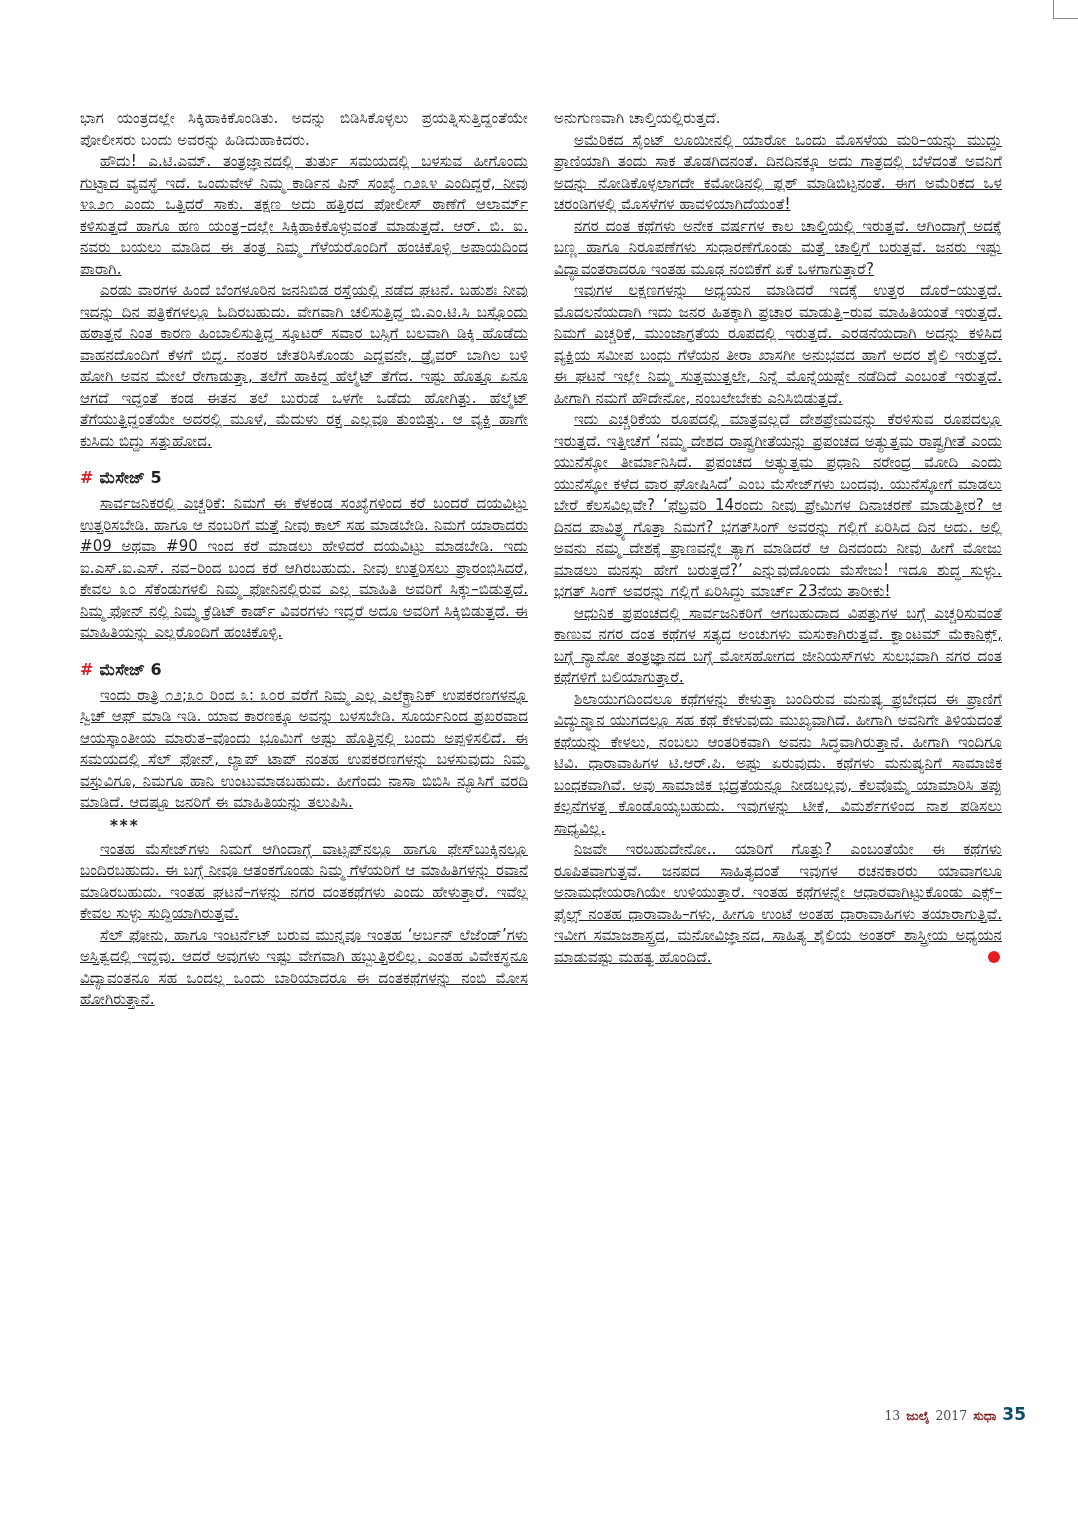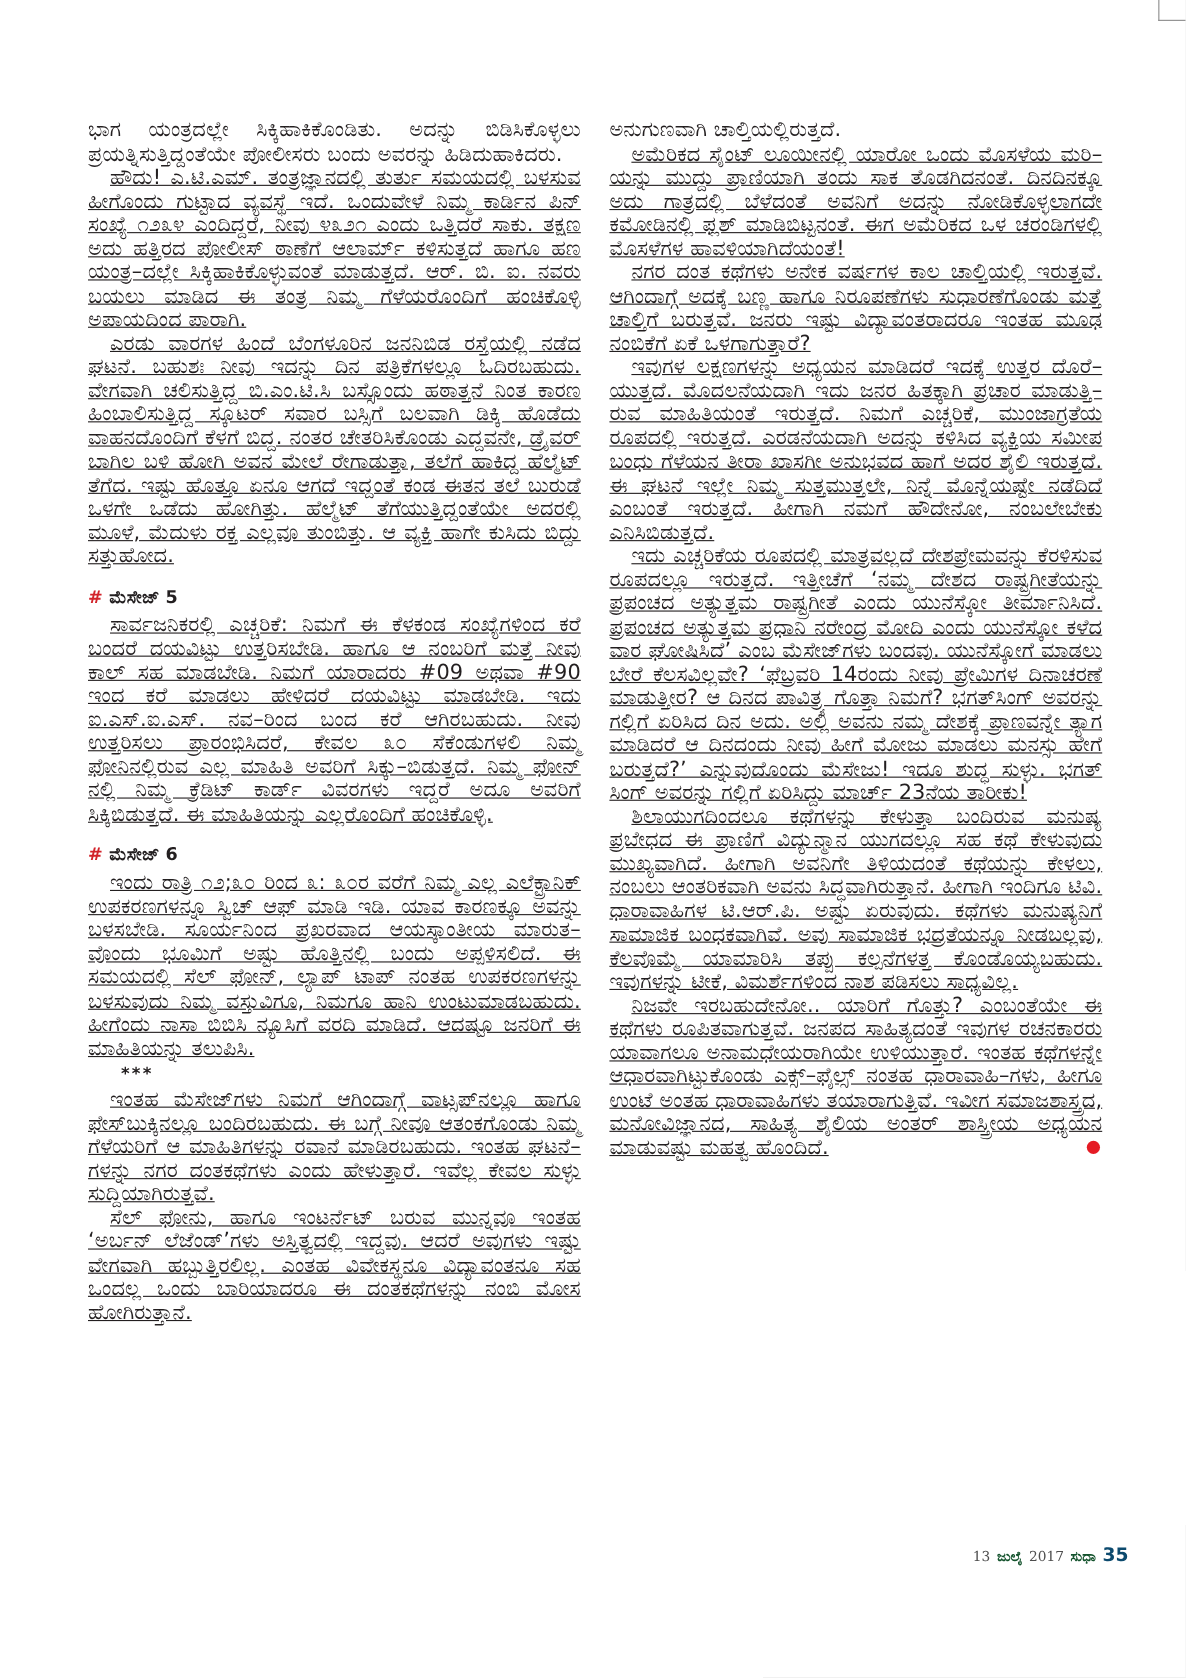--- a/index.html
+++ b/index.html
@@ -18,21 +18,21 @@
     border-bottom:1px solid #8a8a8a;
   }
   .columns{
     position:absolute;top:108px;left:80px;
     width:922px;
     display:flex;gap:26px;
   }
   .col{width:448px;}
   .col p{
     margin:0;
-    font-size:19px;
+    font-size:15px;
     line-height:21.5px;
     text-align:justify;
     text-justify:inter-word;
     letter-spacing:0.1px;
   }
   .col p.indent{text-indent:20px;text-decoration:underline;}
   .col h3{
     margin:16px 0 5px 0;
     font-size:16px;
     line-height:20px;
@@ -50,21 +50,21 @@
     position:absolute;right:2px;bottom:5px;
     width:12px;height:12px;border-radius:50%;
     background:#e51b24;
   }
   .footer{
     position:absolute;top:1404px;right:52px;
     font-size:12.5px;color:#4d4d4d;
     display:flex;align-items:baseline;gap:6px;
     font-family:"DejaVu Serif","Liberation Serif",serif;
   }
-  .footer .kn{color:#14532d;font-weight:bold;font-family:"DejaVu Sans","Liberation Sans",sans-serif;}
+  .footer .kn{color:#7f1d1d;font-weight:bold;font-family:"DejaVu Sans","Liberation Sans",sans-serif;}
   .footer .pageno{
     font-size:17px;font-weight:bold;color:#0c4a6e;
     font-family:"DejaVu Sans","Liberation Sans",sans-serif;
   }
 </style>
 </head>
 <body>
 
 <div class="page">
 
@@ -84,20 +84,21 @@
       <p class="indent">ಇಂತಹ ಮೆಸೇಜ್‌ಗಳು ನಿಮಗೆ ಆಗಿಂದಾಗ್ಗೆ ವಾಟ್ಸಪ್‌ನಲ್ಲೂ ಹಾಗೂ ಫೇಸ್‌ಬುಕ್ಕಿನಲ್ಲೂ ಬಂದಿರಬಹುದು. ಈ ಬಗ್ಗೆ ನೀವೂ ಆತಂಕಗೊಂಡು ನಿಮ್ಮ ಗೆಳೆಯರಿಗೆ ಆ ಮಾಹಿತಿಗಳನ್ನು ರವಾನೆ ಮಾಡಿರಬಹುದು. ಇಂತಹ ಘಟನೆ–ಗಳನ್ನು ನಗರ ದಂತಕಥೆಗಳು ಎಂದು ಹೇಳುತ್ತಾರೆ. ಇವೆಲ್ಲ ಕೇವಲ ಸುಳ್ಳು ಸುದ್ದಿಯಾಗಿರುತ್ತವೆ.</p>
       <p class="indent">ಸೆಲ್ ಫೋನು, ಹಾಗೂ ಇಂಟರ್ನೆಟ್ ಬರುವ ಮುನ್ನವೂ ಇಂತಹ ‘ಅರ್ಬನ್ ಲೆಜೆಂಡ್’ಗಳು ಅಸ್ತಿತ್ವದಲ್ಲಿ ಇದ್ದವು. ಆದರೆ ಅವುಗಳು ಇಷ್ಟು ವೇಗವಾಗಿ ಹಬ್ಬುತ್ತಿರಲಿಲ್ಲ. ಎಂತಹ ವಿವೇಕಸ್ಥನೂ ವಿದ್ಯಾವಂತನೂ ಸಹ ಒಂದಲ್ಲ ಒಂದು ಬಾರಿಯಾದರೂ ಈ ದಂತಕಥೆಗಳನ್ನು ನಂಬಿ ಮೋಸ ಹೋಗಿರುತ್ತಾನೆ.</p>
     </div>
 
     <div class="col">
       <p>ಅನುಗುಣವಾಗಿ ಚಾಲ್ತಿಯಲ್ಲಿರುತ್ತದೆ.</p>
       <p class="indent">ಅಮೆರಿಕದ ಸೈಂಟ್ ಲೂಯೀನಲ್ಲಿ ಯಾರೋ ಒಂದು ಮೊಸಳೆಯ ಮರಿ–ಯನ್ನು ಮುದ್ದು ಪ್ರಾಣಿಯಾಗಿ ತಂದು ಸಾಕ ತೊಡಗಿದನಂತೆ. ದಿನದಿನಕ್ಕೂ ಅದು ಗಾತ್ರದಲ್ಲಿ ಬೆಳೆದಂತೆ ಅವನಿಗೆ ಅದನ್ನು ನೋಡಿಕೊಳ್ಳಲಾಗದೇ ಕಮೋಡಿನಲ್ಲಿ ಫ್ಲಶ್ ಮಾಡಿಬಿಟ್ಟನಂತೆ. ಈಗ ಅಮೆರಿಕದ ಒಳ ಚರಂಡಿಗಳಲ್ಲಿ ಮೊಸಳೆಗಳ ಹಾವಳಿಯಾಗಿದೆಯಂತೆ!</p>
       <p class="indent">ನಗರ ದಂತ ಕಥೆಗಳು ಅನೇಕ ವರ್ಷಗಳ ಕಾಲ ಚಾಲ್ತಿಯಲ್ಲಿ ಇರುತ್ತವೆ. ಆಗಿಂದಾಗ್ಗೆ ಅದಕ್ಕೆ ಬಣ್ಣ ಹಾಗೂ ನಿರೂಪಣೆಗಳು ಸುಧಾರಣೆಗೊಂಡು ಮತ್ತೆ ಚಾಲ್ತಿಗೆ ಬರುತ್ತವೆ. ಜನರು ಇಷ್ಟು ವಿದ್ಯಾವಂತರಾದರೂ ಇಂತಹ ಮೂಢ ನಂಬಿಕೆಗೆ ಏಕೆ ಒಳಗಾಗುತ್ತಾರೆ?</p>
       <p class="indent">ಇವುಗಳ ಲಕ್ಷಣಗಳನ್ನು ಅಧ್ಯಯನ ಮಾಡಿದರೆ ಇದಕ್ಕೆ ಉತ್ತರ ದೊರೆ–ಯುತ್ತದೆ. ಮೊದಲನೆಯದಾಗಿ ಇದು ಜನರ ಹಿತಕ್ಕಾಗಿ ಪ್ರಚಾರ ಮಾಡುತ್ತಿ–ರುವ ಮಾಹಿತಿಯಂತೆ ಇರುತ್ತದೆ. ನಿಮಗೆ ಎಚ್ಚರಿಕೆ, ಮುಂಜಾಗ್ರತೆಯ ರೂಪದಲ್ಲಿ ಇರುತ್ತದೆ. ಎರಡನೆಯದಾಗಿ ಅದನ್ನು ಕಳಿಸಿದ ವ್ಯಕ್ತಿಯ ಸಮೀಪ ಬಂಧು ಗೆಳೆಯನ ತೀರಾ ಖಾಸಗೀ ಅನುಭವದ ಹಾಗೆ ಅದರ ಶೈಲಿ ಇರುತ್ತದೆ. ಈ ಘಟನೆ ಇಲ್ಲೇ ನಿಮ್ಮ ಸುತ್ತಮುತ್ತಲೇ, ನಿನ್ನೆ ಮೊನ್ನೆಯಷ್ಟೇ ನಡೆದಿದೆ ಎಂಬಂತೆ ಇರುತ್ತದೆ. ಹೀಗಾಗಿ ನಮಗೆ ಹೌದೇನೋ, ನಂಬಲೇಬೇಕು ಎನಿಸಿಬಿಡುತ್ತದೆ.</p>
       <p class="indent">ಇದು ಎಚ್ಚರಿಕೆಯ ರೂಪದಲ್ಲಿ ಮಾತ್ರವಲ್ಲದೆ ದೇಶಪ್ರೇಮವನ್ನು ಕೆರಳಿಸುವ ರೂಪದಲ್ಲೂ ಇರುತ್ತದೆ. ಇತ್ತೀಚೆಗೆ ‘ನಮ್ಮ ದೇಶದ ರಾಷ್ಟ್ರಗೀತೆಯನ್ನು ಪ್ರಪಂಚದ ಅತ್ಯುತ್ತಮ ರಾಷ್ಟ್ರಗೀತೆ ಎಂದು ಯುನೆಸ್ಕೋ ತೀರ್ಮಾನಿಸಿದೆ. ಪ್ರಪಂಚದ ಅತ್ಯುತ್ತಮ ಪ್ರಧಾನಿ ನರೇಂದ್ರ ಮೋದಿ ಎಂದು ಯುನೆಸ್ಕೋ ಕಳೆದ ವಾರ ಘೋಷಿಸಿದೆ’ ಎಂಬ ಮೆಸೇಜ್‌ಗಳು ಬಂದವು. ಯುನೆಸ್ಕೋಗೆ ಮಾಡಲು ಬೇರೆ ಕೆಲಸವಿಲ್ಲವೇ? ‘ಫೆಬ್ರವರಿ 14ರಂದು ನೀವು ಪ್ರೇಮಿಗಳ ದಿನಾಚರಣೆ ಮಾಡುತ್ತೀರ? ಆ ದಿನದ ಪಾವಿತ್ರ್ಯ ಗೊತ್ತಾ ನಿಮಗೆ? ಭಗತ್‌ಸಿಂಗ್ ಅವರನ್ನು ಗಲ್ಲಿಗೆ ಏರಿಸಿದ ದಿನ ಅದು. ಅಲ್ಲಿ ಅವನು ನಮ್ಮ ದೇಶಕ್ಕೆ ಪ್ರಾಣವನ್ನೇ ತ್ಯಾಗ ಮಾಡಿದರೆ ಆ ದಿನದಂದು ನೀವು ಹೀಗೆ ಮೋಜು ಮಾಡಲು ಮನಸ್ಸು ಹೇಗೆ ಬರುತ್ತದೆ?’ ಎನ್ನುವುದೊಂದು ಮೆಸೇಜು! ಇದೂ ಶುದ್ಧ ಸುಳ್ಳು. ಭಗತ್ ಸಿಂಗ್ ಅವರನ್ನು ಗಲ್ಲಿಗೆ ಏರಿಸಿದ್ದು ಮಾರ್ಚ್ 23ನೆಯ ತಾರೀಕು!</p>
+      <p class="indent">ಆಧುನಿಕ ಪ್ರಪಂಚದಲ್ಲಿ ಸಾರ್ವಜನಿಕರಿಗೆ ಆಗಬಹುದಾದ ವಿಪತ್ತುಗಳ ಬಗ್ಗೆ ಎಚ್ಚರಿಸುವಂತೆ ಕಾಣುವ ನಗರ ದಂತ ಕಥೆಗಳ ಸತ್ಯದ ಅಂಚುಗಳು ಮಸುಕಾಗಿರುತ್ತವೆ. ಕ್ವಾಂಟಮ್ ಮೆಕಾನಿಕ್ಸ್, ಬಗ್ಗೆ ನ್ಯಾನೋ ತಂತ್ರಜ್ಞಾನದ ಬಗ್ಗೆ ಮೋಸಹೋಗದ ಜೀನಿಯಸ್‌ಗಳು ಸುಲಭವಾಗಿ ನಗರ ದಂತ ಕಥೆಗಳಿಗೆ ಬಲಿಯಾಗುತ್ತಾರೆ.</p>
       <p class="indent">ಶಿಲಾಯುಗದಿಂದಲೂ ಕಥೆಗಳನ್ನು ಕೇಳುತ್ತಾ ಬಂದಿರುವ ಮನುಷ್ಯ ಪ್ರಬೇಧದ ಈ ಪ್ರಾಣಿಗೆ ವಿದ್ಯುನ್ಮಾನ ಯುಗದಲ್ಲೂ ಸಹ ಕಥೆ ಕೇಳುವುದು ಮುಖ್ಯವಾಗಿದೆ. ಹೀಗಾಗಿ ಅವನಿಗೇ ತಿಳಿಯದಂತೆ ಕಥೆಯನ್ನು ಕೇಳಲು, ನಂಬಲು ಆಂತರಿಕವಾಗಿ ಅವನು ಸಿದ್ಧವಾಗಿರುತ್ತಾನೆ. ಹೀಗಾಗಿ ಇಂದಿಗೂ ಟಿವಿ. ಧಾರಾವಾಹಿಗಳ ಟಿ.ಆರ್.ಪಿ. ಅಷ್ಟು ಏರುವುದು. ಕಥೆಗಳು ಮನುಷ್ಯನಿಗೆ ಸಾಮಾಜಿಕ ಬಂಧಕವಾಗಿವೆ. ಅವು ಸಾಮಾಜಿಕ ಭದ್ರತೆಯನ್ನೂ ನೀಡಬಲ್ಲವು, ಕೆಲವೊಮ್ಮೆ ಯಾಮಾರಿಸಿ ತಪ್ಪು ಕಲ್ಪನೆಗಳತ್ತ ಕೊಂಡೊಯ್ಯಬಹುದು. ಇವುಗಳನ್ನು ಟೀಕೆ, ವಿಮರ್ಶೆಗಳಿಂದ ನಾಶ ಪಡಿಸಲು ಸಾಧ್ಯವಿಲ್ಲ.</p>
       <p class="indent last-para">
         <span>ನಿಜವೇ ಇರಬಹುದೇನೋ.. ಯಾರಿಗೆ ಗೊತ್ತು? ಎಂಬಂತೆಯೇ ಈ ಕಥೆಗಳು ರೂಪಿತವಾಗುತ್ತವೆ. ಜನಪದ ಸಾಹಿತ್ಯದಂತೆ ಇವುಗಳ ರಚನಕಾರರು ಯಾವಾಗಲೂ ಅನಾಮಧೇಯರಾಗಿಯೇ ಉಳಿಯುತ್ತಾರೆ. ಇಂತಹ ಕಥೆಗಳನ್ನೇ ಆಧಾರವಾಗಿಟ್ಟುಕೊಂಡು ಎಕ್ಸ್–ಫೈಲ್ಸ್ ನಂತಹ ಧಾರಾವಾಹಿ–ಗಳು, ಹೀಗೂ ಉಂಟೆ ಅಂತಹ ಧಾರಾವಾಹಿಗಳು ತಯಾರಾಗುತ್ತಿವೆ. ಇವೀಗ ಸಮಾಜಶಾಸ್ತ್ರದ, ಮನೋವಿಜ್ಞಾನದ, ಸಾಹಿತ್ಯ ಶೈಲಿಯ ಅಂತರ್ ಶಾಸ್ತ್ರೀಯ ಅಧ್ಯಯನ ಮಾಡುವಷ್ಟು ಮಹತ್ವ ಹೊಂದಿದೆ.</span>
         <span class="end-dot"></span>
       </p>
     </div>
 
   </div>
 
   <div class="footer">

